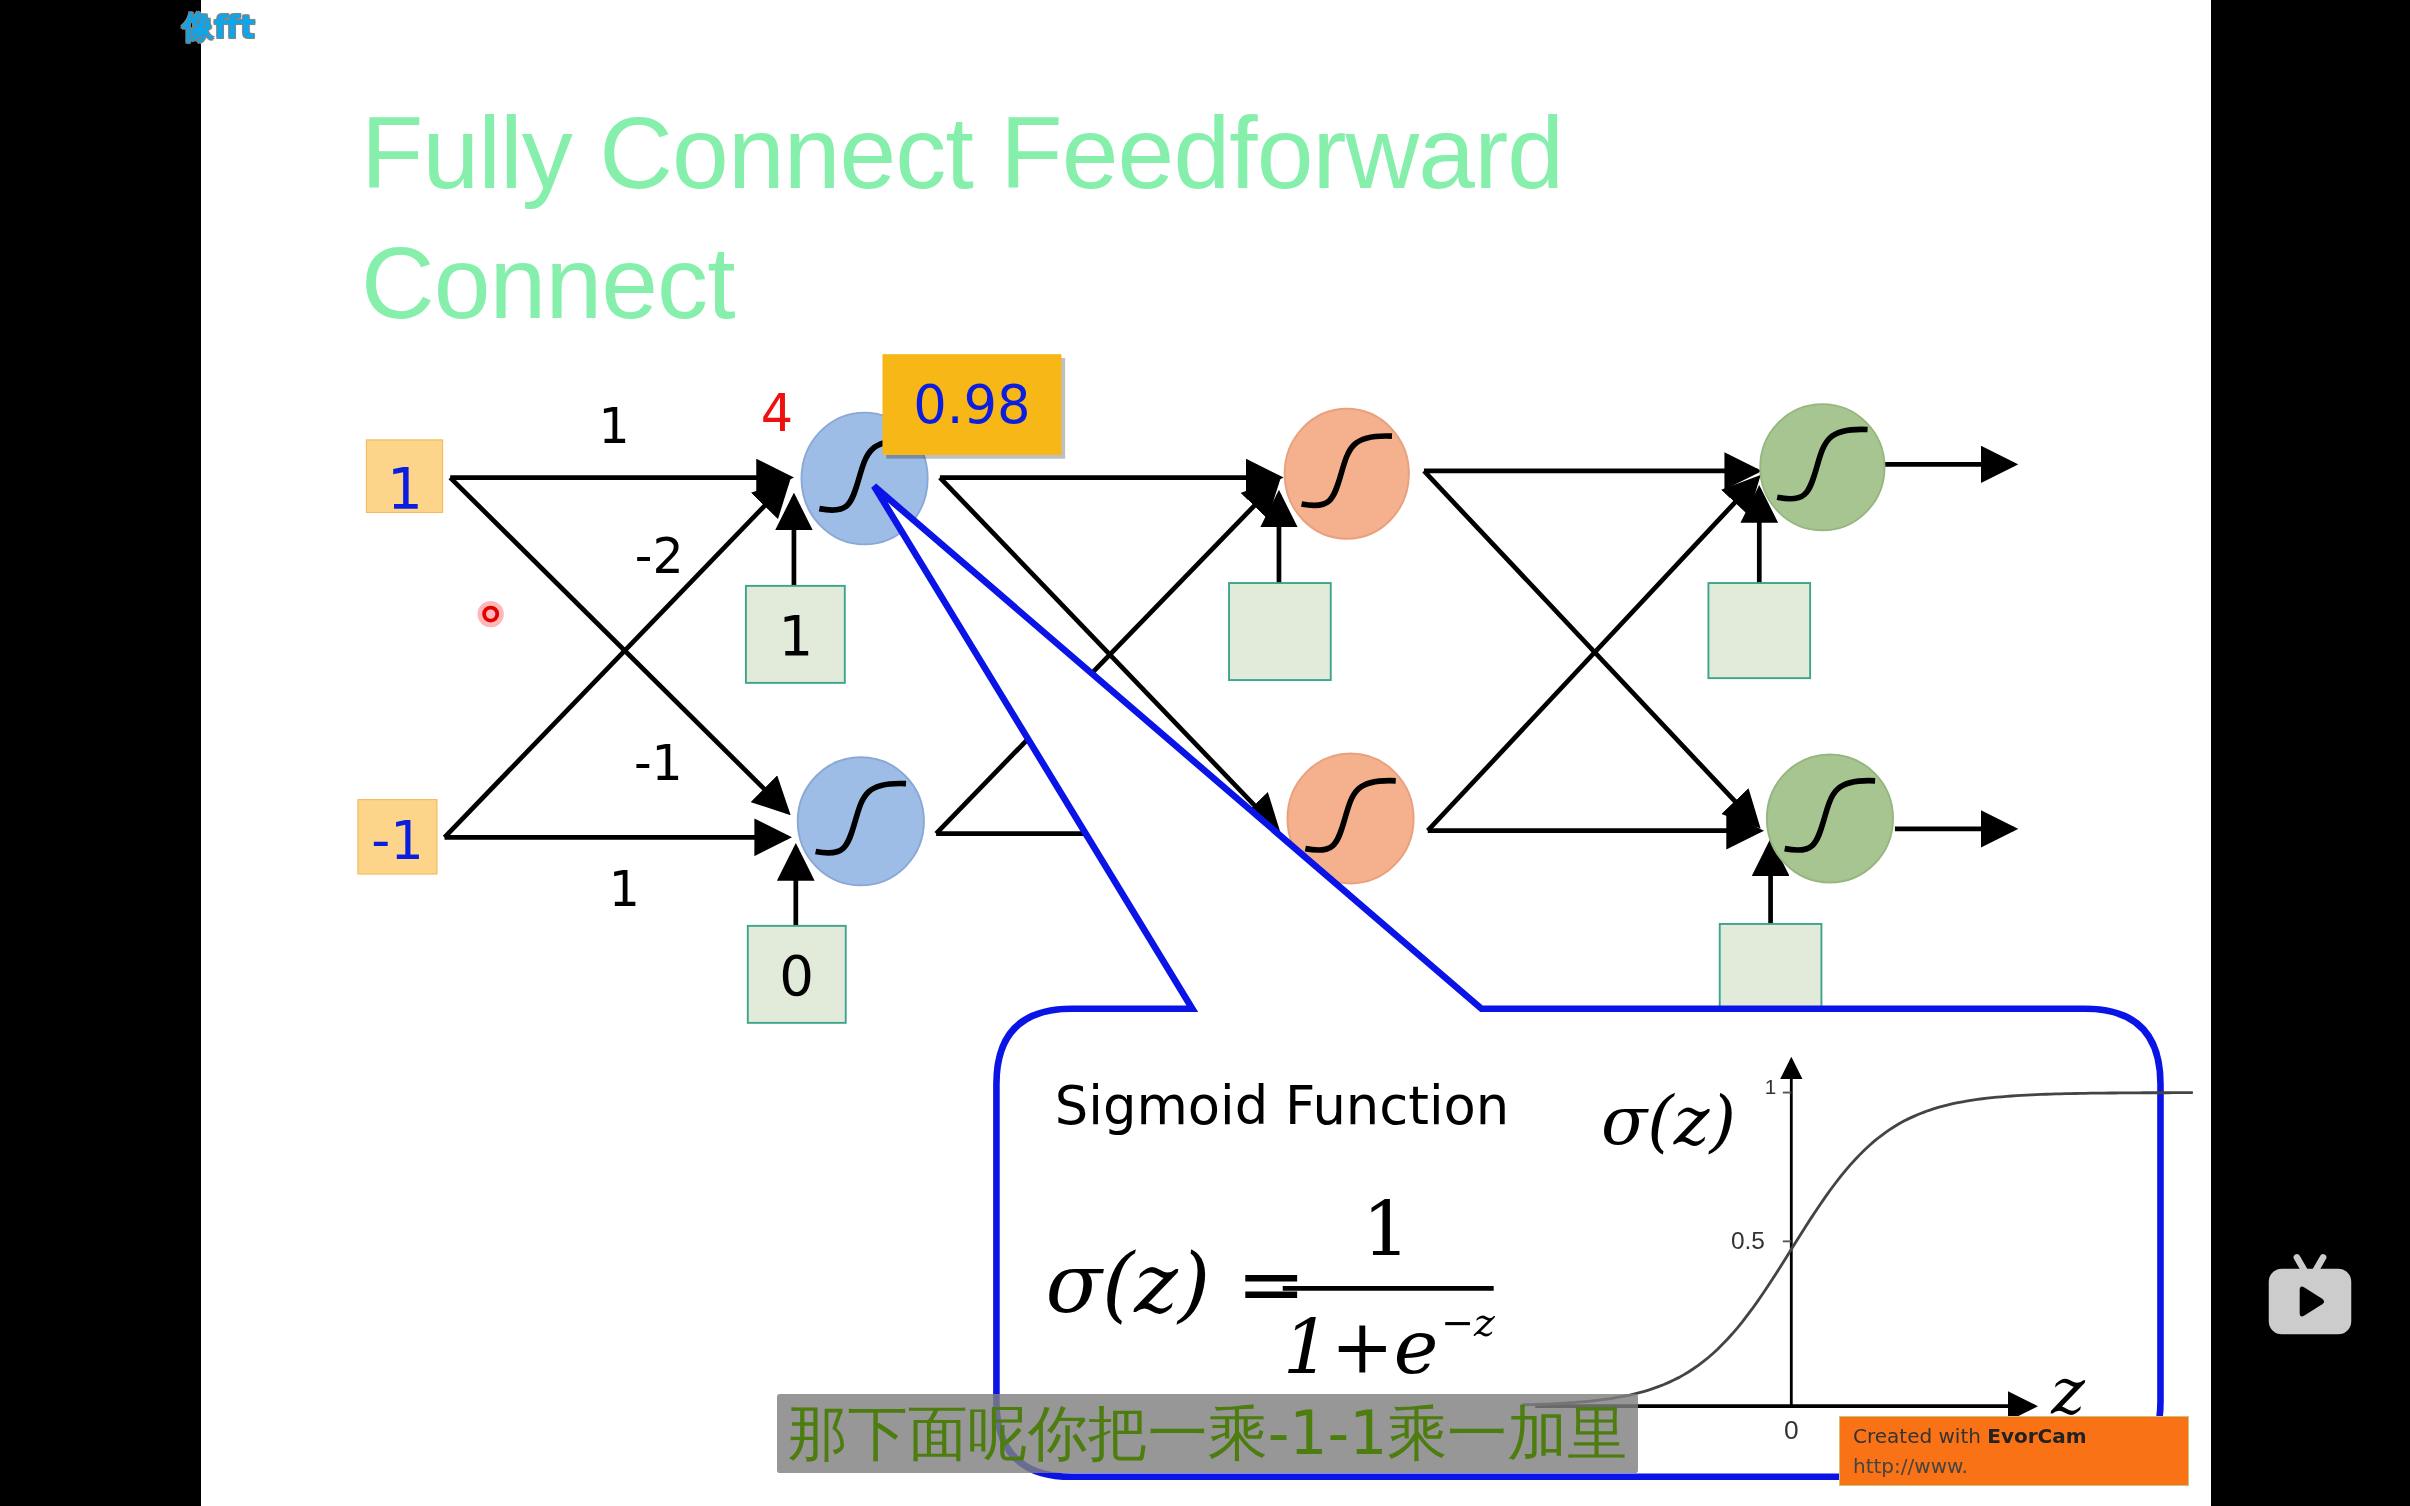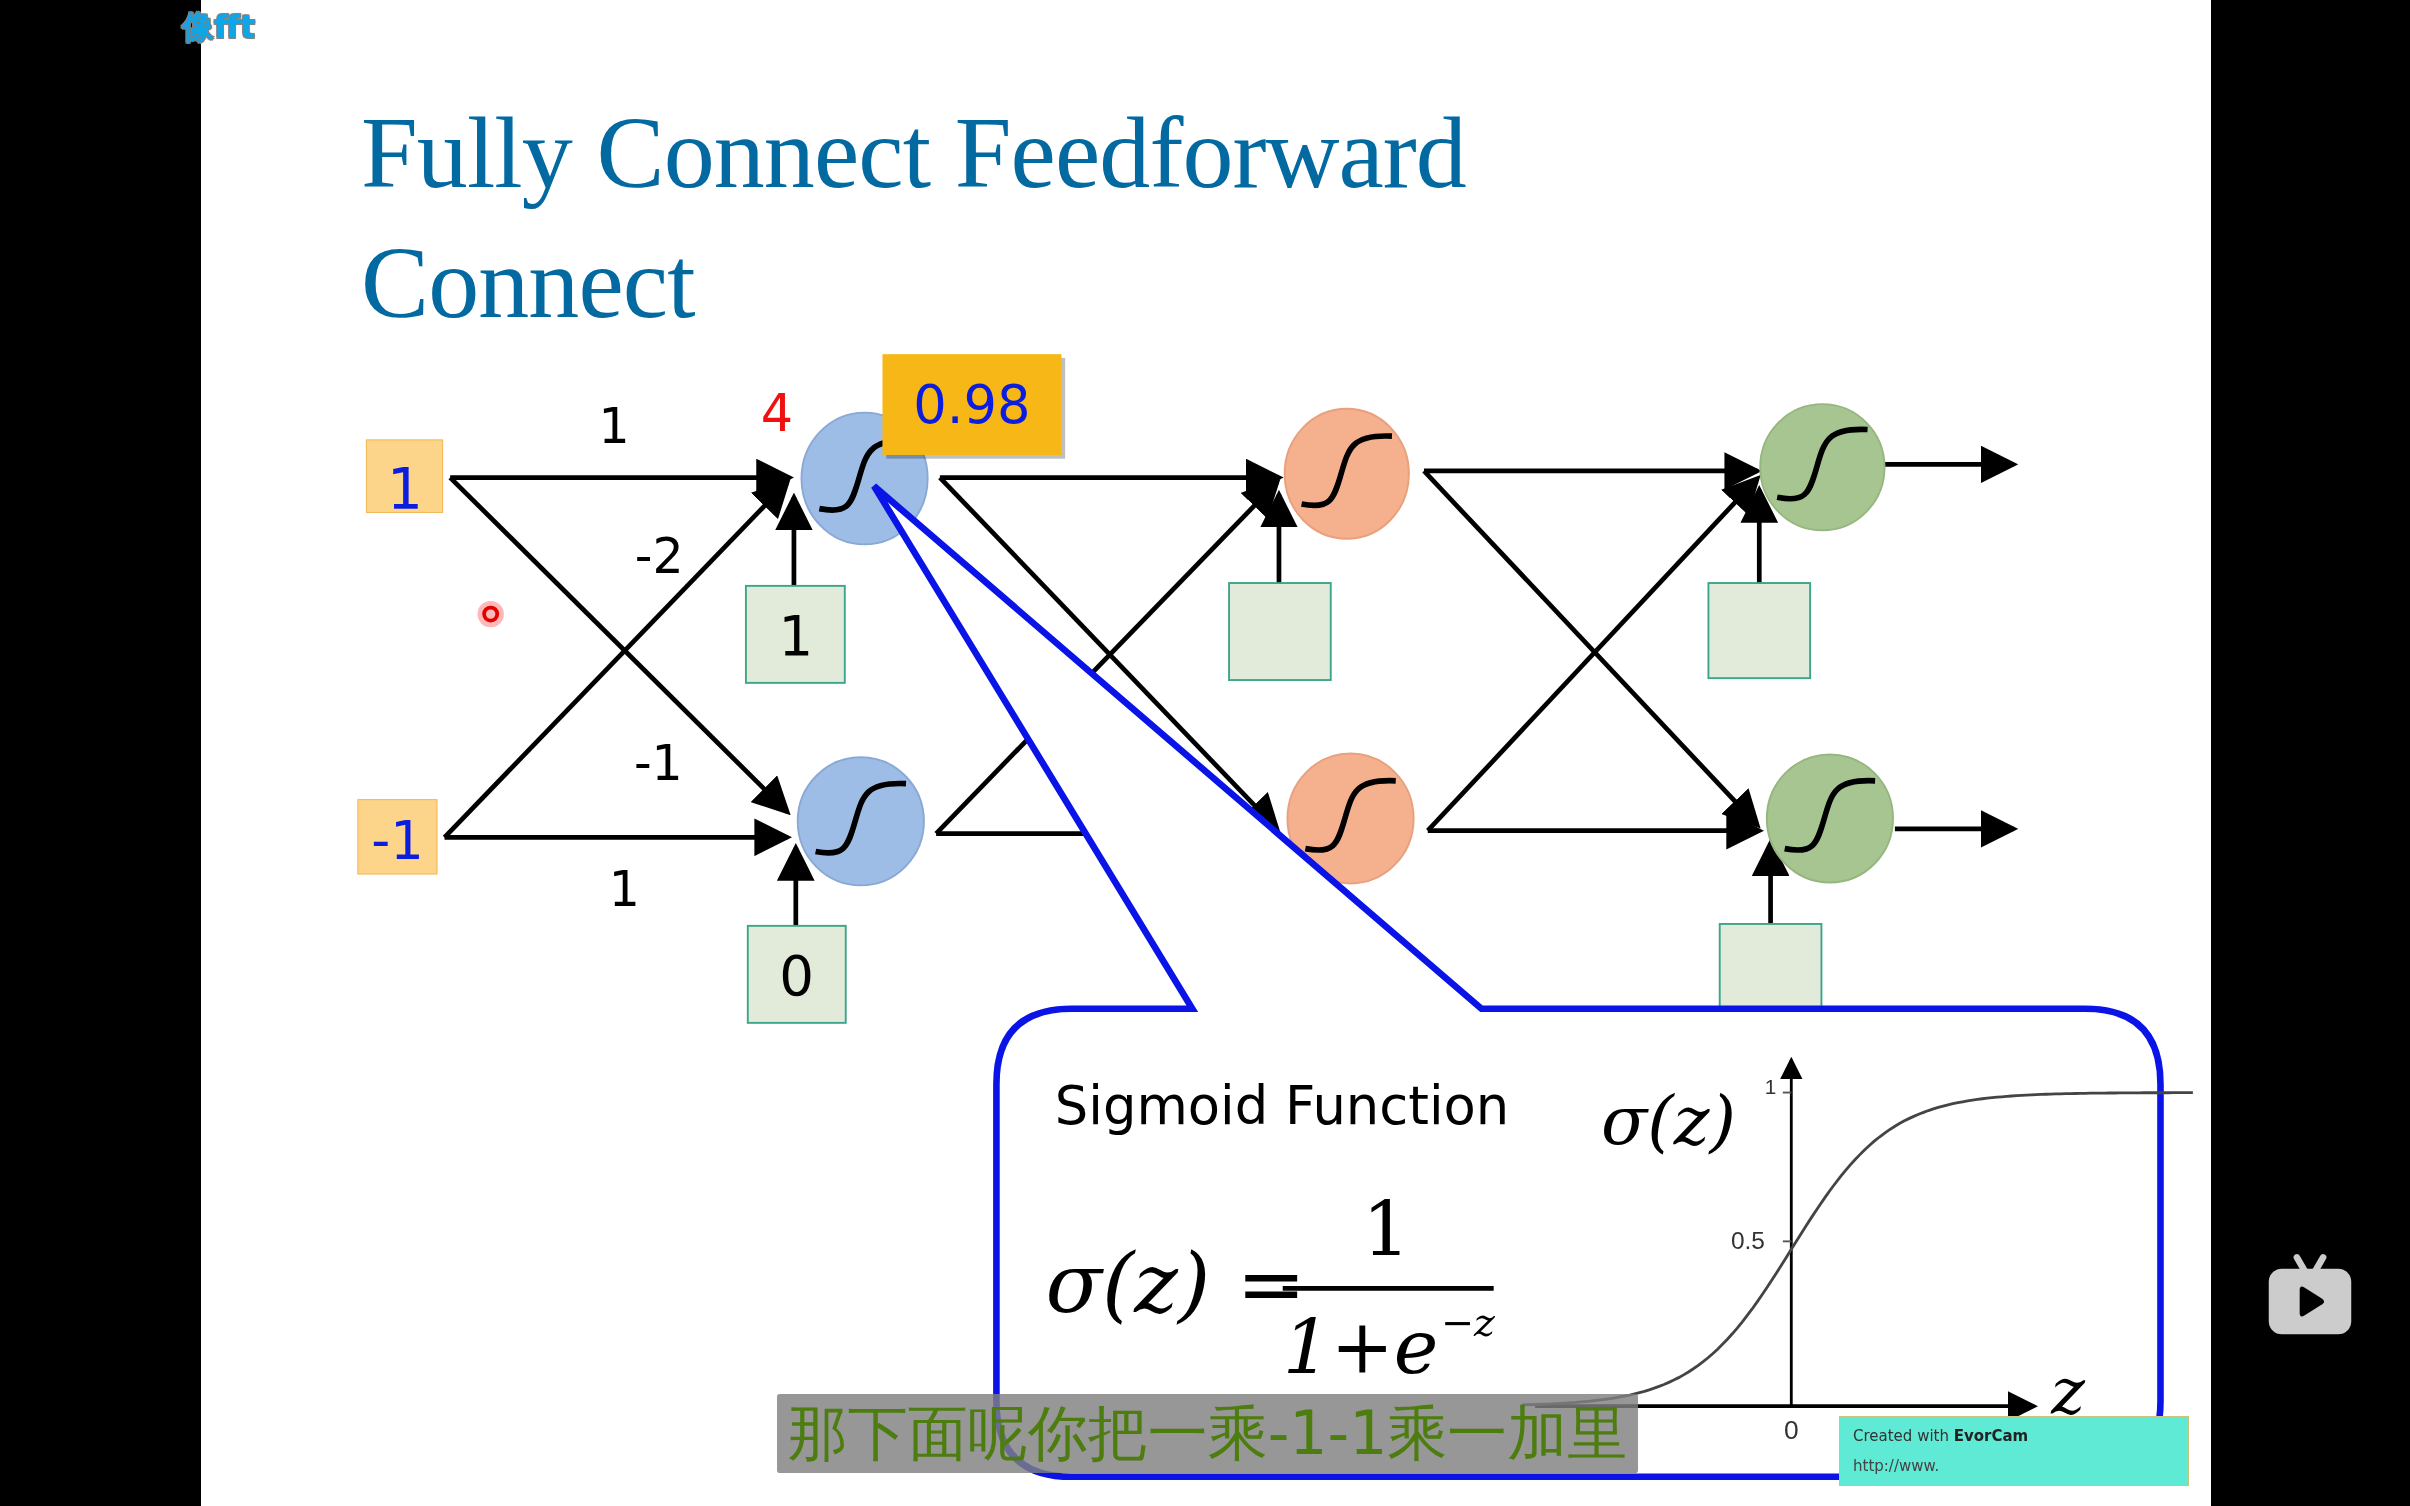--- a/index.html
+++ b/index.html
@@ -1,25 +1,25 @@
 <!DOCTYPE html>
 <html style="font-size:15px"><head>
 <meta charset="utf-8">
 <style>
   html, body { margin:0; padding:0; background:#000; }
   body { width:2411px; height:1507px; position:relative; overflow:hidden; font-family:"DejaVu Sans", sans-serif; }
   #slide { position:absolute; left:201px; top:0; width:2010px; height:1507px; background:#fff; }
   #diagram { position:absolute; left:0; top:0; width:2411px; height:1507px; }
-  .title { position:absolute; left:361px; font-family:Liberation Serif, serif; font-size:102px; color:#0369a1; letter-spacing:-0.9px; white-space:nowrap; line-height:1; }
+  .title { position:absolute; left:361px; font-family:Liberation Sans, sans-serif; font-size:102px; color:#86efac; letter-spacing:-0.9px; white-space:nowrap; line-height:1; }
   #watermark { position:absolute; left:182px; top:5.6px; font-size:32px; color:#0ea5e9; font-weight:bold;
      text-shadow: 0 0 1.9px #777, 0.9px 0.9px 0 #888, -0.9px -0.9px 0 #888, 0.9px -0.9px 0 #888, -0.9px 0.9px 0 #888; }
   .subtitle { position:absolute; left:777px; top:1394px; width:861px; height:79px; background:rgba(128,128,128,0.82);
      color:#4d7c0f; font-size:60px; line-height:79px; text-align:center; border-radius:2.8px; white-space:nowrap; }
-  .badge { position:absolute; left:1839px; top:1416px; width:350px; height:70px; background:#5eead4; border:1.9px solid #c9c47a; box-sizing:border-box;
-     font-size:15px; color:#333; padding:3.8px 13px; line-height:30px; }
+  .badge { position:absolute; left:1839px; top:1416px; width:350px; height:70px; background:#f97316; border:1.9px solid #c9c47a; box-sizing:border-box;
+     font-size:20px; color:#333; padding:3.8px 13px; line-height:30px; }
   .badge b { font-weight:bold; color:#222; }
   .badge .url { color:#444; }
   .bili { position:absolute; left:2265px; top:1248px; width:90px; height:90px; }
 </style>
 </head>
 <body>
 
 <div id="slide"></div>
 
 <div id="watermark">像fft</div>

